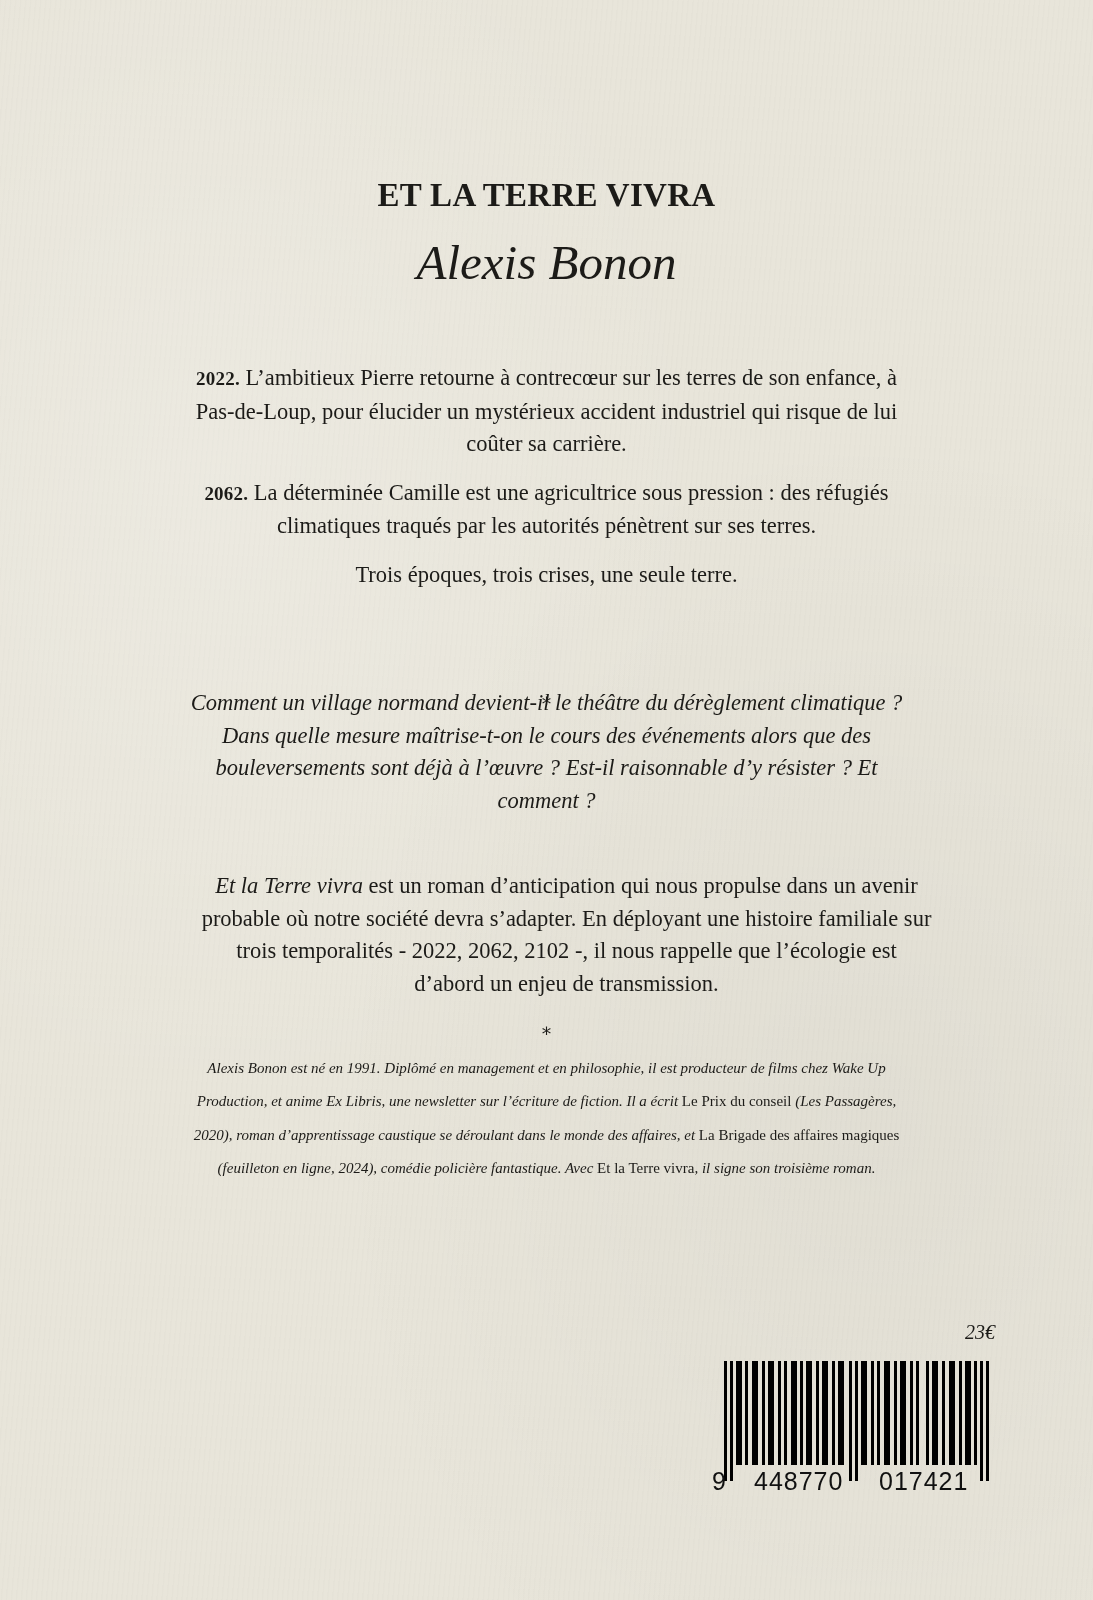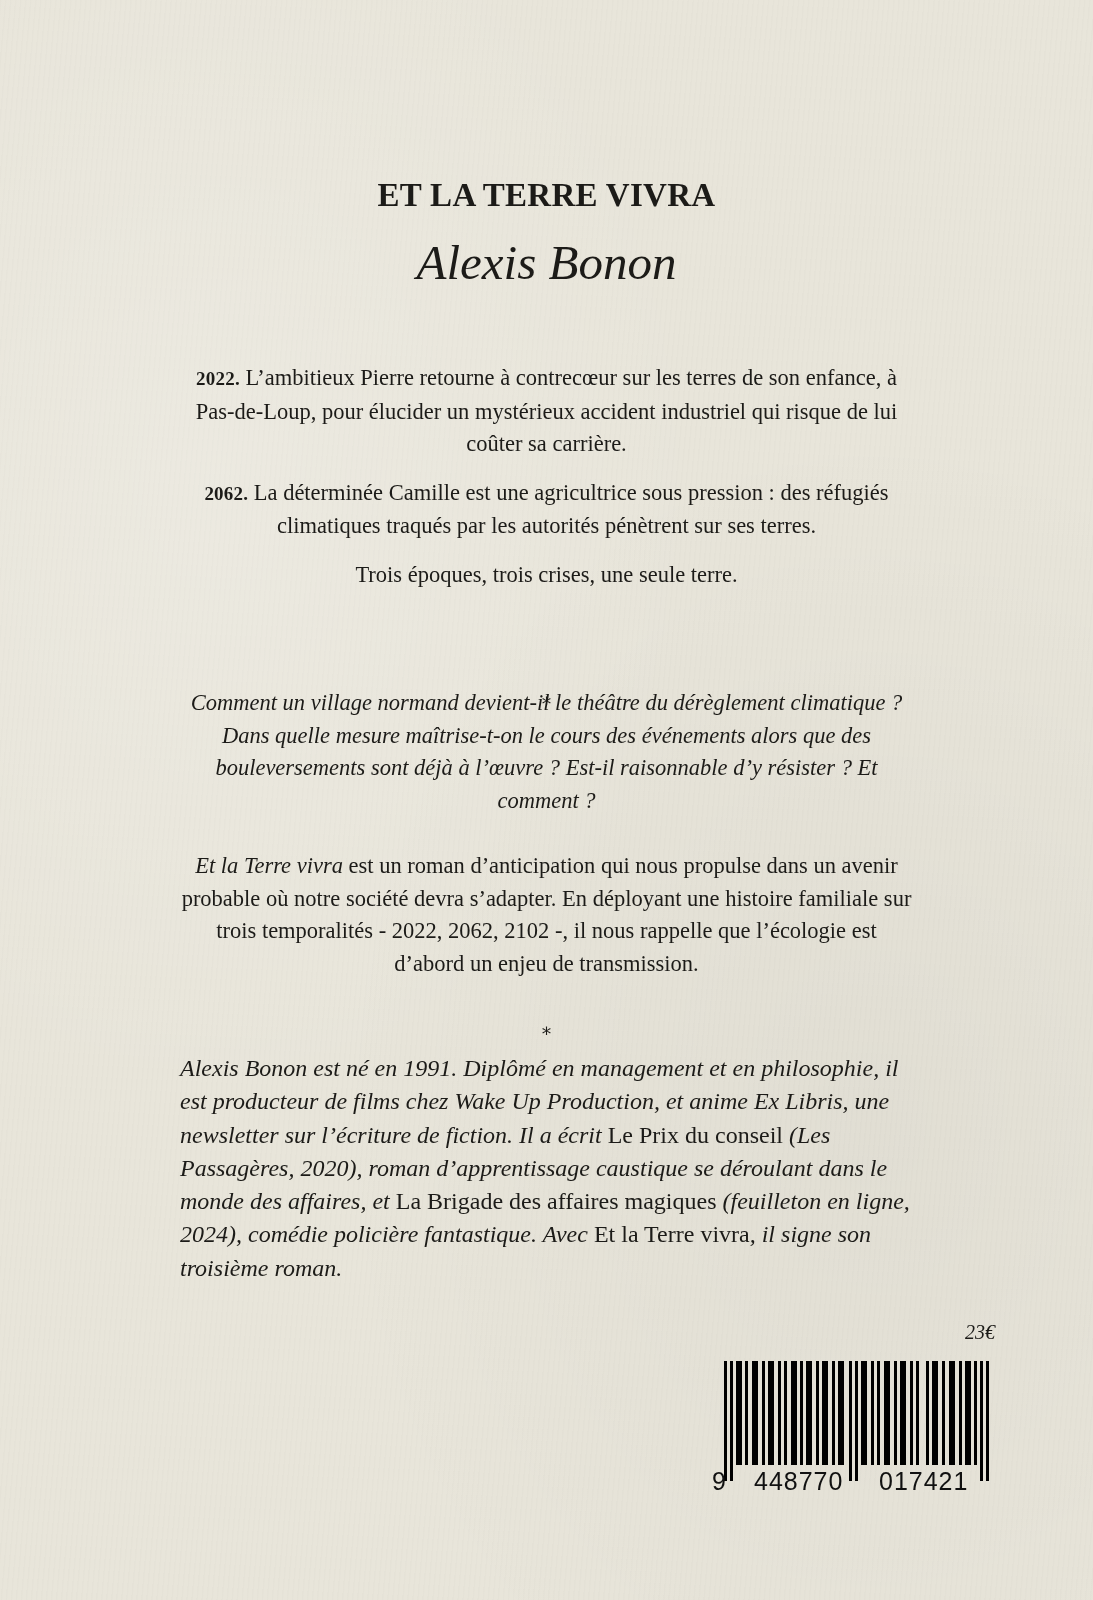--- a/index.html
+++ b/index.html
@@ -69,27 +69,28 @@
       position: absolute;
       left: 0;
       width: 1093px;
       text-align: center;
       font-size: 18px;
       line-height: 18px;
     }
     .ast1 { top: 689px; }
     .ast2 { top: 1019px; }
     .questions { top: 687px; font-style: italic; }
-    .pitch { top: 850px; }
+    .pitch { top: 870px; margin-left: 20px; }
     .bio {
       position: absolute;
       top: 1052px;
       left: 180px;
       width: 733px;
-      font-size: 24px;
+      text-align: center;
+      font-size: 15px;
       line-height: 33.3px;
       font-style: italic;
     }
     .upright { font-style: normal; }
     .price {
       position: absolute;
       top: 1322px;
       right: 98px;
       font-size: 20px;
       font-style: italic;

